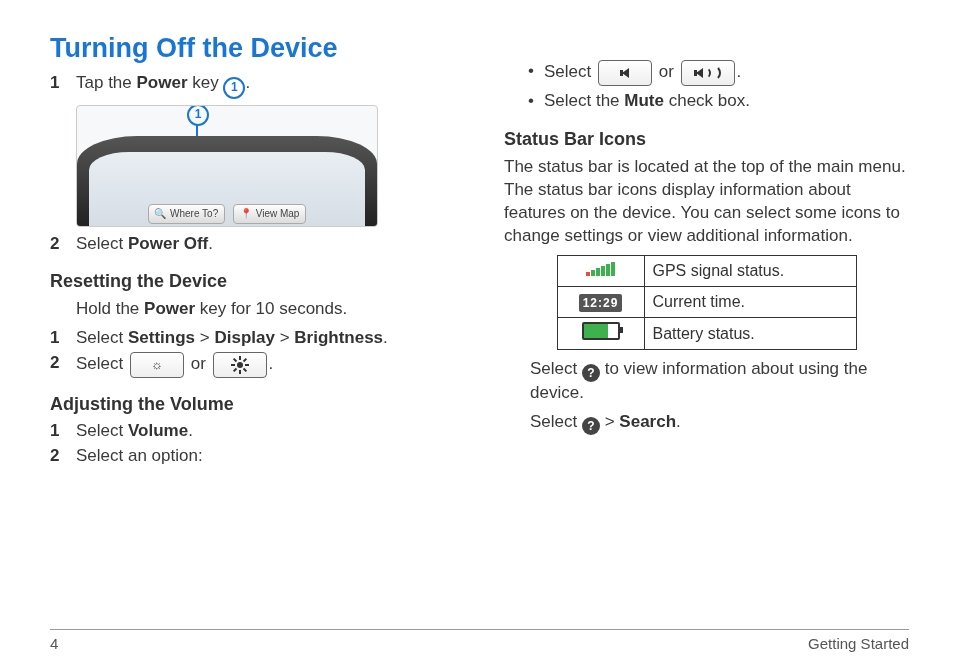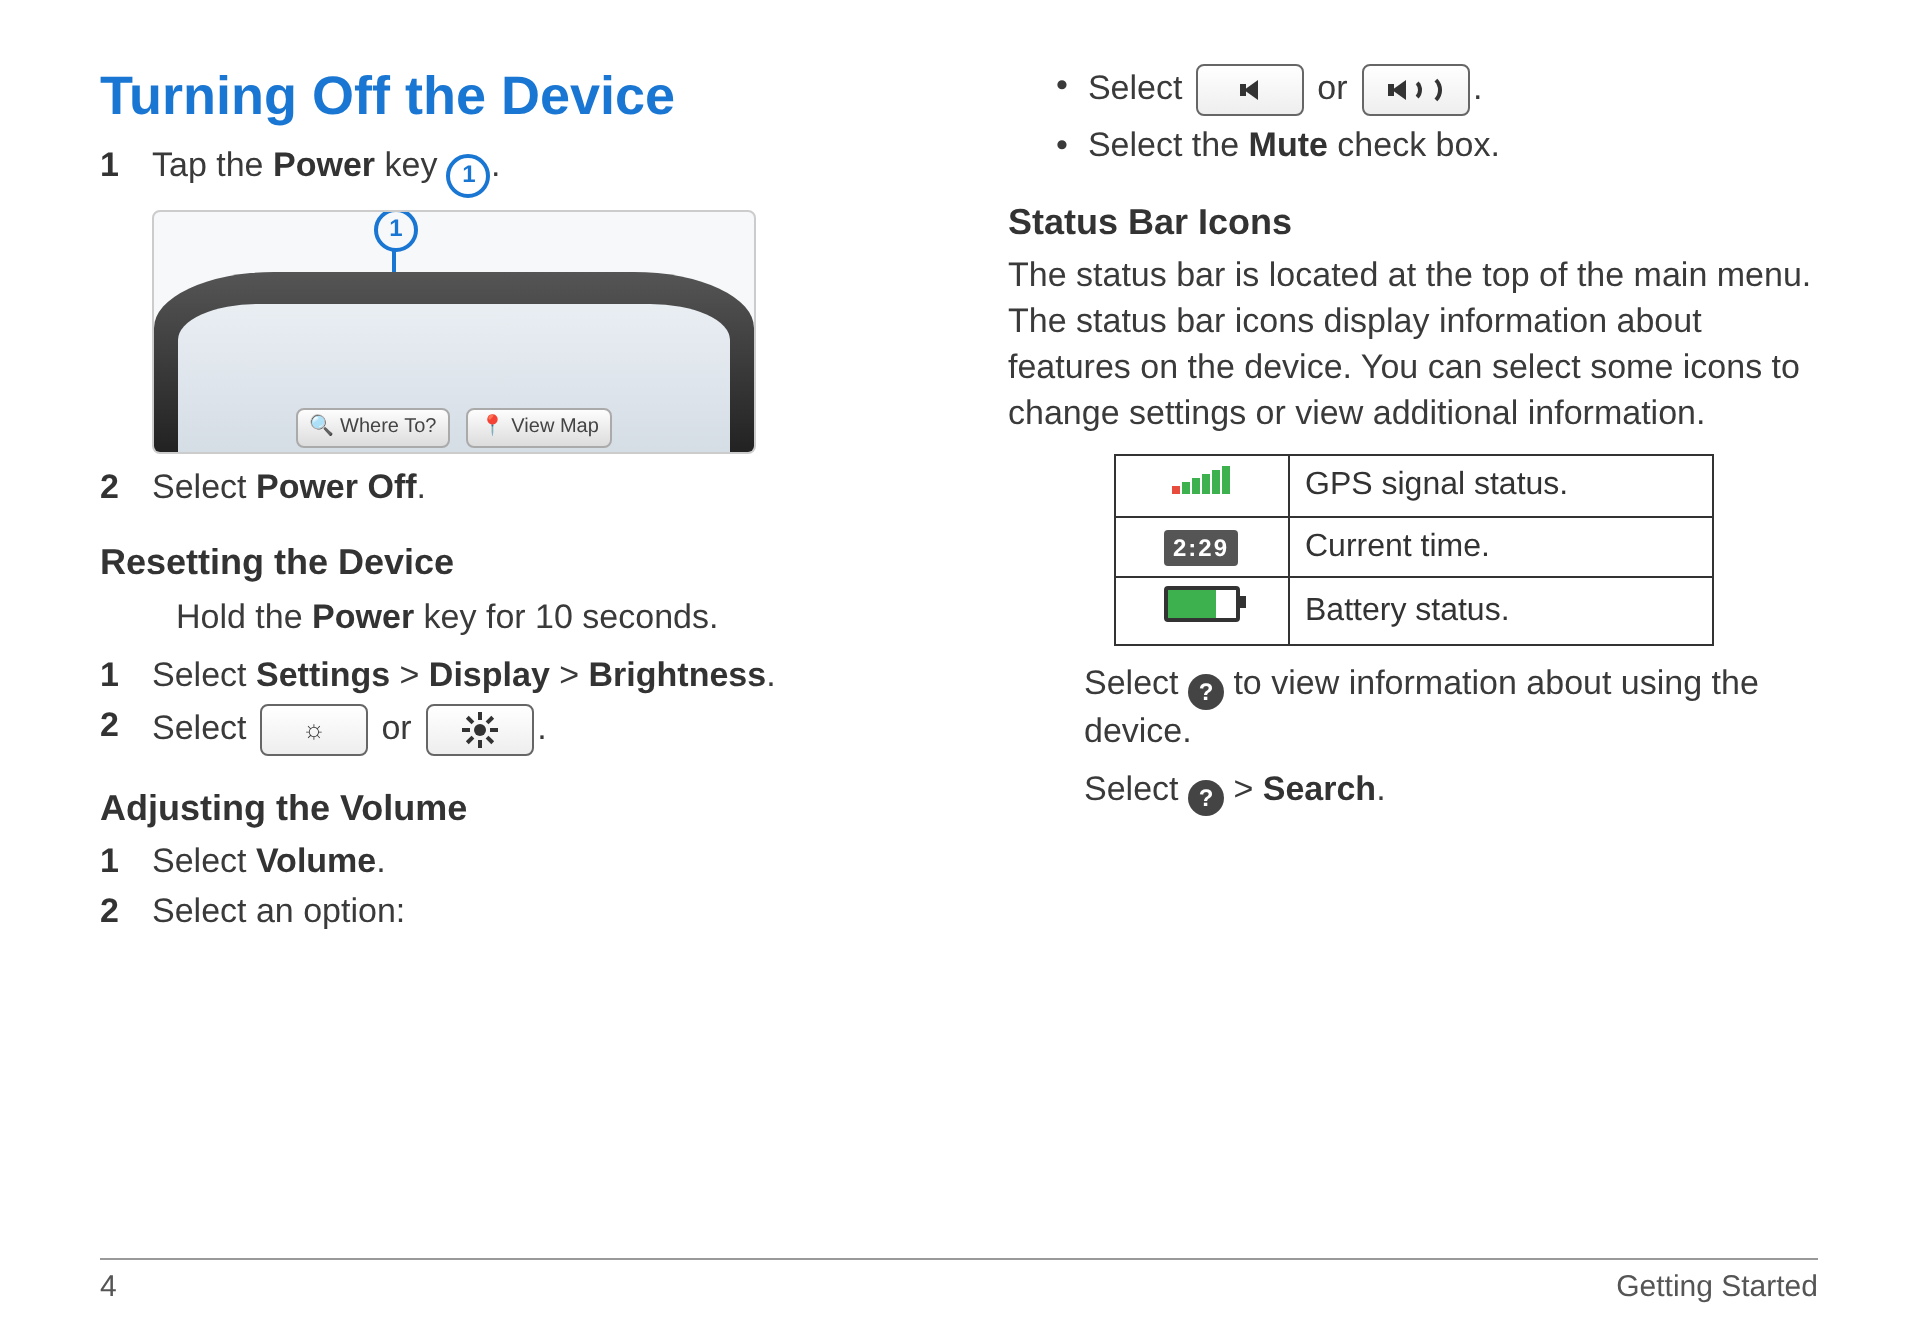--- a/index.html
+++ b/index.html
@@ -10,20 +10,21 @@
     color:#3a3a3a;
     font-size:17px;
     line-height:1.35;
     box-sizing:border-box;
     padding:30px 45px 0 50px;
     position:relative;
   }
   .columns{
     display:flex;
     gap:49px;
+    align-items:center;
   }
   .col{flex:1;min-width:0;}
   h1.main-title{
     color:#1976d2;
     font-size:27px;
     font-weight:bold;
     margin:0 0 6px 0;
   }
   h2.subhead{
     color:#333;
@@ -50,21 +51,21 @@
     gap:10px;
     margin:2px 0;
   }
   ol.num>li .nn{
     font-weight:bold;
     color:#333;
     width:16px;
     flex-shrink:0;
   }
   ol.num>li .body{flex:1;}
-  .indent{margin-left:38px;}
+  .indent{margin-left:26px;}
   .bul{
     display:flex;
     gap:10px;
     margin:2px 0 4px 24px;
   }
   .bul .dot{flex-shrink:0;}
   .circ{
     display:inline-flex;
     width:18px;height:18px;
     border:2px solid #1976d2;
@@ -319,21 +320,21 @@
                 <span style="height:8px"></span>
                 <span style="height:10px"></span>
                 <span style="height:12px"></span>
                 <span style="height:14px"></span>
           </span>
         </td>
         <td>GPS signal status.</td>
       </tr>
       <tr>
         <td class="ic">
-          <span class="timebadge">2:29</span>
+          <span class="timebadge">12:29</span>
         </td>
         <td>Current time.</td>
       </tr>
       <tr>
         <td class="ic"><span class="batt"></span></td>
         <td>Battery status.</td>
       </tr>
     </tbody>
       </table>
 

